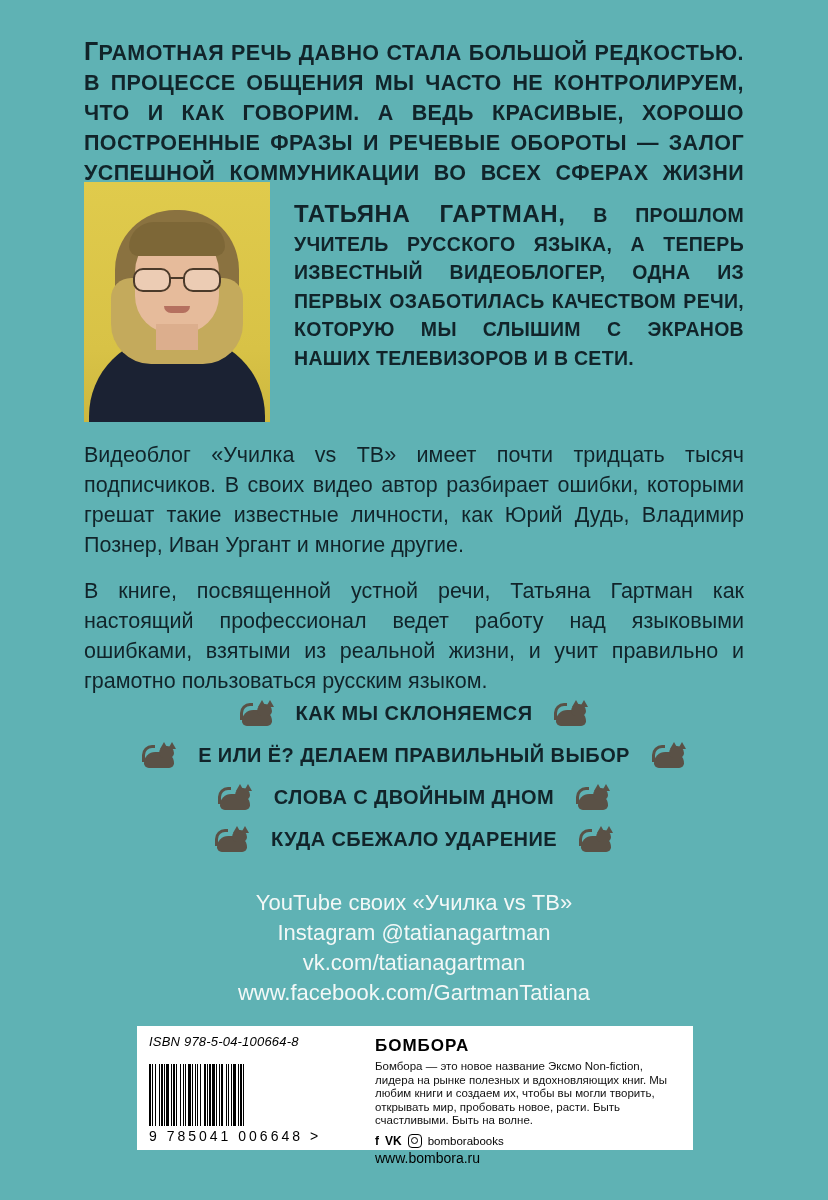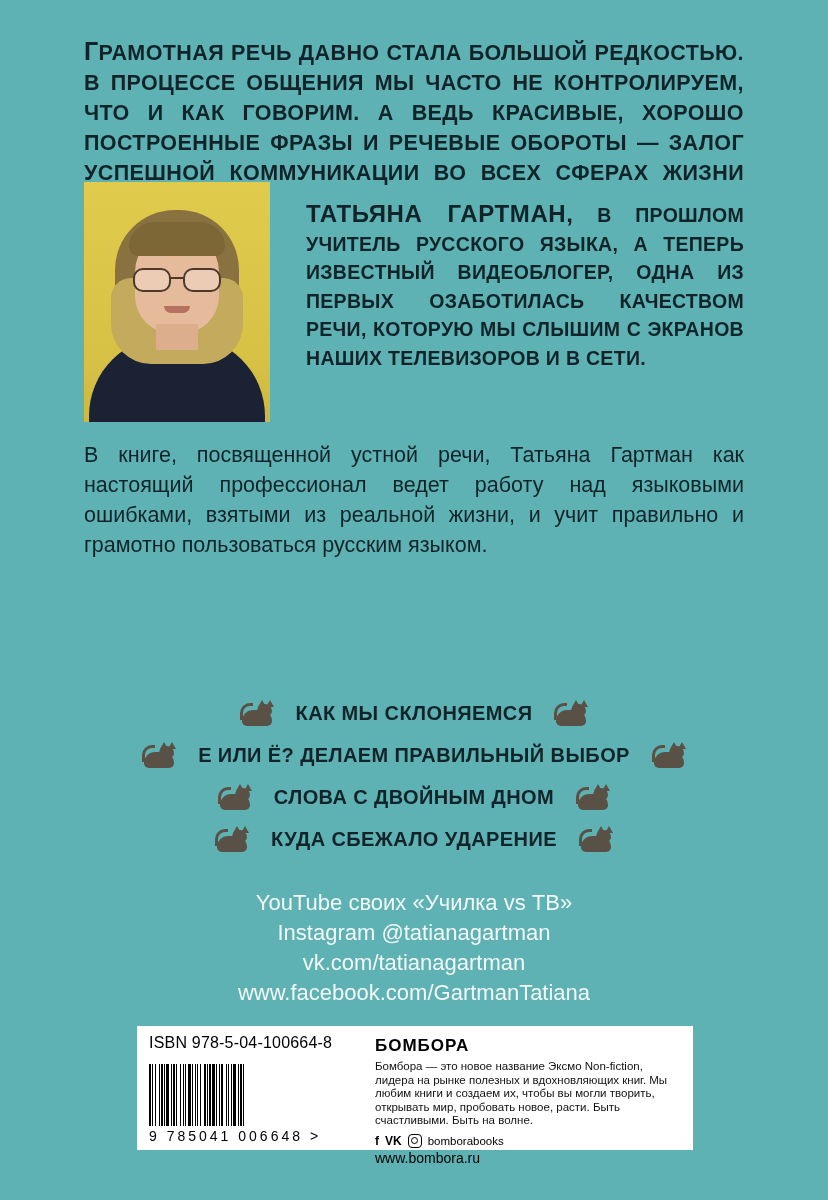--- a/index.html
+++ b/index.html
@@ -39,21 +39,21 @@
     font-size: 25px;
   }
 
   
   .author-block {
     position: absolute;
     left: 84px;
     top: 182px;
     width: 660px;
     display: flex;
-    gap: 36px;
+    gap: 24px;
   }
   .portrait {
     width: 186px;
     height: 240px;
     flex: 0 0 186px;
     background: #d9c64a;
     position: relative;
     overflow: hidden;
   }
   
@@ -287,25 +287,26 @@
   .isbn-area {
     width: 224px;
     flex: 0 0 224px;
     padding: 8px 10px 6px 12px;
     box-sizing: border-box;
     display: flex;
     flex-direction: column;
     border-right: 1px solid #ffffff;
   }
   .isbn-text {
-    font-size: 16px;
+    font-size: 13px;
     color: #000;
     letter-spacing: 0.2px;
     margin-bottom: 1px;
     font-family: "Liberation Sans", sans-serif;
+    font-style: italic;
   }
   .barcode {
     flex: 1;
     display: flex;
     align-items: flex-end;
     gap: 0;
     height: 62px;
   }
   .barcode .bar {
     background: #000;
@@ -396,20 +397,21 @@
       </div>
       <div class="p-mouth"></div>
       <div class="p-neck"></div>
     </div>
     <div class="author-text">
       <span class="author-name">ТАТЬЯНА ГАРТМАН,</span><span> В ПРОШЛОМ УЧИТЕЛЬ РУССКОГО ЯЗЫКА, А ТЕПЕРЬ ИЗВЕСТНЫЙ ВИДЕОБЛОГЕР, ОДНА ИЗ ПЕРВЫХ ОЗАБОТИЛАСЬ КАЧЕСТВОМ РЕЧИ, КОТОРУЮ МЫ СЛЫШИМ С ЭКРАНОВ НАШИХ ТЕЛЕВИЗОРОВ И В СЕТИ.</span>
     </div>
   </div>
 
   <div class="body-paras">
+    <p>Видеоблог «Училка vs ТВ» имеет почти тридцать тысяч подписчиков. В своих видео автор разбирает ошибки, которыми грешат такие известные личности, как Юрий Дудь, Владимир Познер, Иван Ургант и многие другие.</p>
     <p>В книге, посвященной устной речи, Татьяна Гартман как настоящий профессионал ведет работу над языковыми ошибками, взятыми из реальной жизни, и учит правильно и грамотно пользоваться русским языком.</p>
   </div>
 
   <div class="topics">
     <div class="topic-row">
       <span class="cat">
           <span class="tail"></span>
           <span class="body"></span>
           <span class="head"></span>
           <span class="ear-l"></span>

